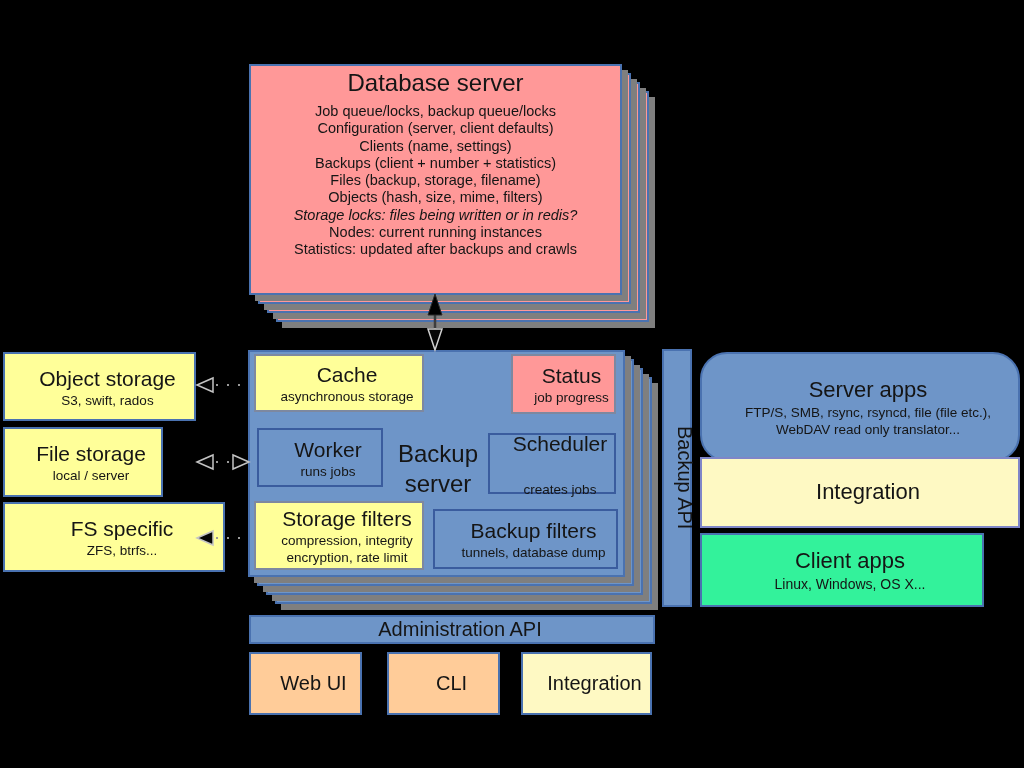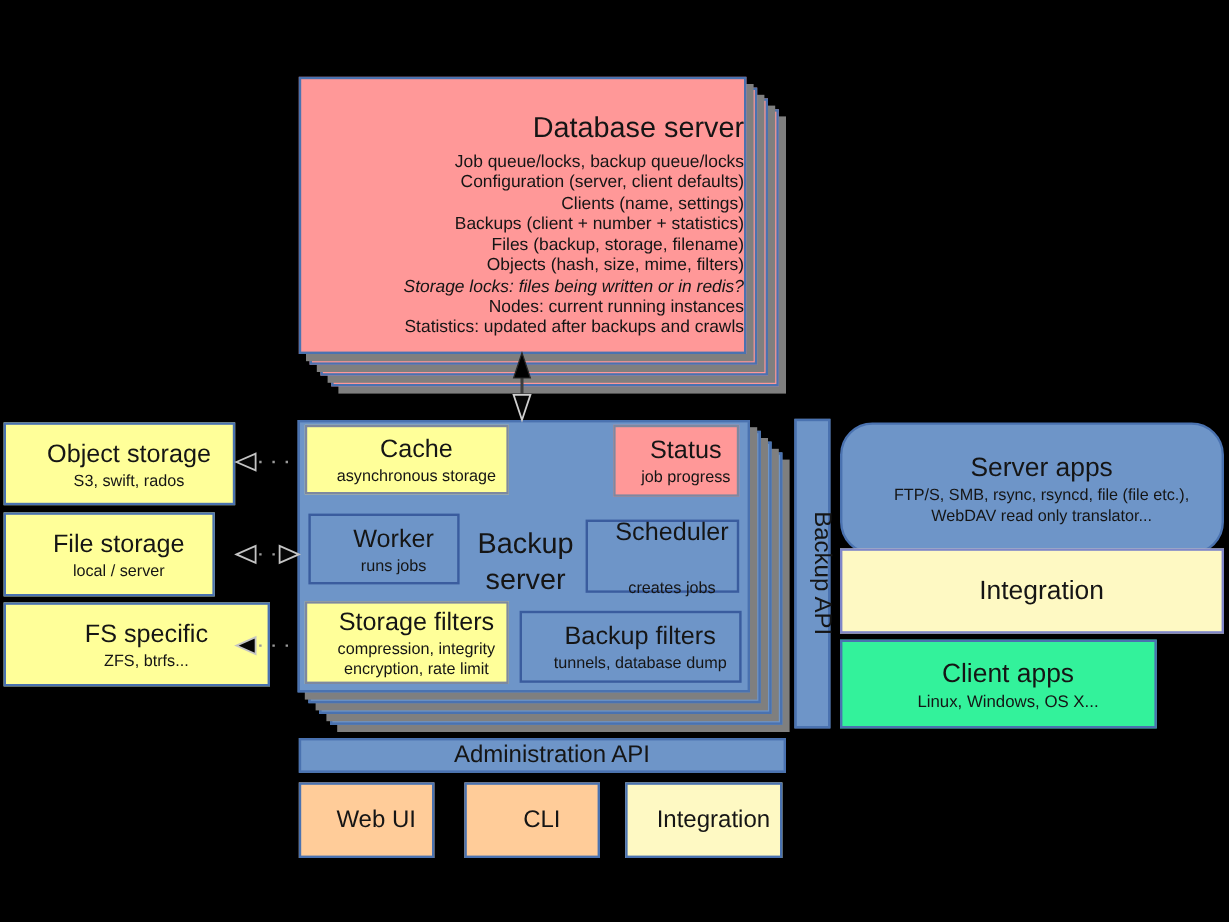--- a/index.html
+++ b/index.html
@@ -34,21 +34,21 @@
   .fill-pink{background:#ff9898;}
   .fill-blue{background:#6e95c8;}
   .fill-magenta{background:#fef9c3;}
   .fill-green{background:#33f29b;}
   .fill-orange{background:#ffcc99;}
   .soft-border{border:2px solid #7d88a0;}
   .inner-border{border:2px solid #3a5c9e;}
   .violet-border{border:2px solid #7f86c8;}
 
   
-  #db-main{display:block;text-align:right;padding-top:26px;}
+  #db-main{display:block;text-align:center;padding-top:2px;}
   .dbline{font-size:14.5px;line-height:17.3px;}
   #db-title{font-size:24px;line-height:30px;margin-bottom:5px;}
 
   
   #backup-api-bar{
     writing-mode:vertical-rl;text-orientation:mixed;
     display:flex;align-items:center;justify-content:center;
     font-size:20px;
   }
   svg{position:absolute;overflow:visible;}
@@ -79,21 +79,21 @@
   <svg class="abs" style="left:420px;top:293px;z-index:6;" width="30" height="60">
     <line x1="15" y1="16" x2="15" y2="38" stroke="#3d3d3d" stroke-width="2.5"></line>
     <polygon points="15,1 8,22 22,22" fill="#000000" stroke="#2a2a2a" stroke-width="1"></polygon>
     <polygon points="15,57 8,36 22,36" fill="#060606" stroke="#cfcfcf" stroke-width="1.5"></polygon>
   </svg>
 
   <div class="box fill-yellow" style="left:3px;top:352px;width:193px;height:69px;">
     <div class="t-lg">Object storage</div>
     <div class="sub">S3, swift, rados</div>
   </div>
-  <div class="box fill-yellow" style="left:3px;top:427px;width:176px;height:70px;">
+  <div class="box fill-yellow" style="left:3px;top:427px;width:160px;height:70px;">
     <div class="t-lg">File storage</div>
     <div class="sub">local / server</div>
   </div>
   <div class="box fill-yellow" style="left:3px;top:502px;width:222px;height:70px;">
     <div class="t-lg">FS specific</div>
     <div class="sub">ZFS, btrfs...</div>
   </div>
 
   <svg class="abs" style="left:196px;top:375px;z-index:6;" width="54" height="20">
     <line x1="20" y1="10" x2="52" y2="10" stroke="#9a9a9a" stroke-width="2" stroke-dasharray="2 9"></line>
@@ -161,21 +161,21 @@
   <div class="box fill-blue" style="left:700px;top:352px;width:320px;height:110px;border-radius:27px;">
     <div style="font-size:22px;line-height:28px;">Server apps</div>
     <div class="sub">FTP/S, SMB, rsync, rsyncd, file (file etc.),</div>
     <div class="sub">WebDAV read only translator...</div>
   </div>
 
   <div class="box fill-magenta violet-border" style="left:700px;top:457px;width:320px;height:71px;">
     <div style="font-size:22px;">Integration</div>
   </div>
 
-  <div class="box fill-green" style="left:700px;top:533px;width:264px;height:74px;">
+  <div class="box fill-green" style="left:700px;top:533px;width:284px;height:74px;">
     <div style="font-size:22px;line-height:28px;">Client apps</div>
     <div class="sub2">Linux, Windows, OS X...</div>
   </div>
 
   <div class="box fill-blue" style="left:249px;top:615px;width:406px;height:29px;">
     <div class="t-md">Administration API</div>
   </div>
 
   <div class="box fill-orange" style="left:249px;top:652px;width:113px;height:63px;">
     <div class="t-md">Web UI</div>

